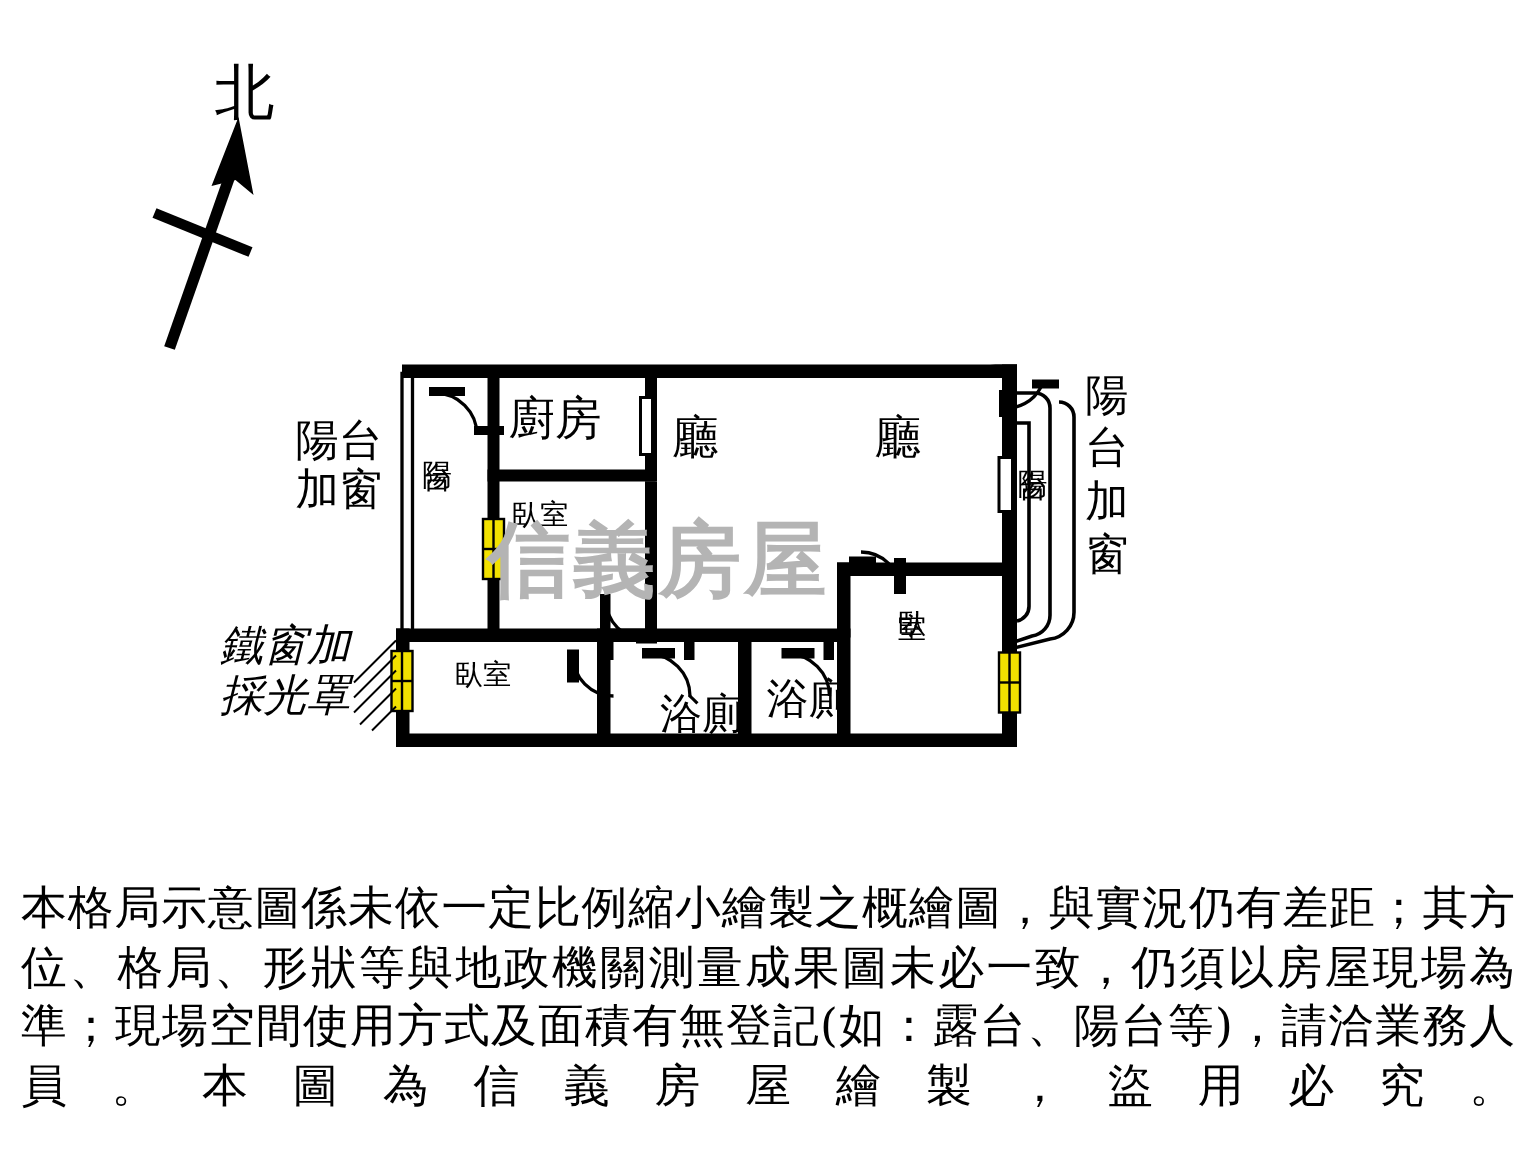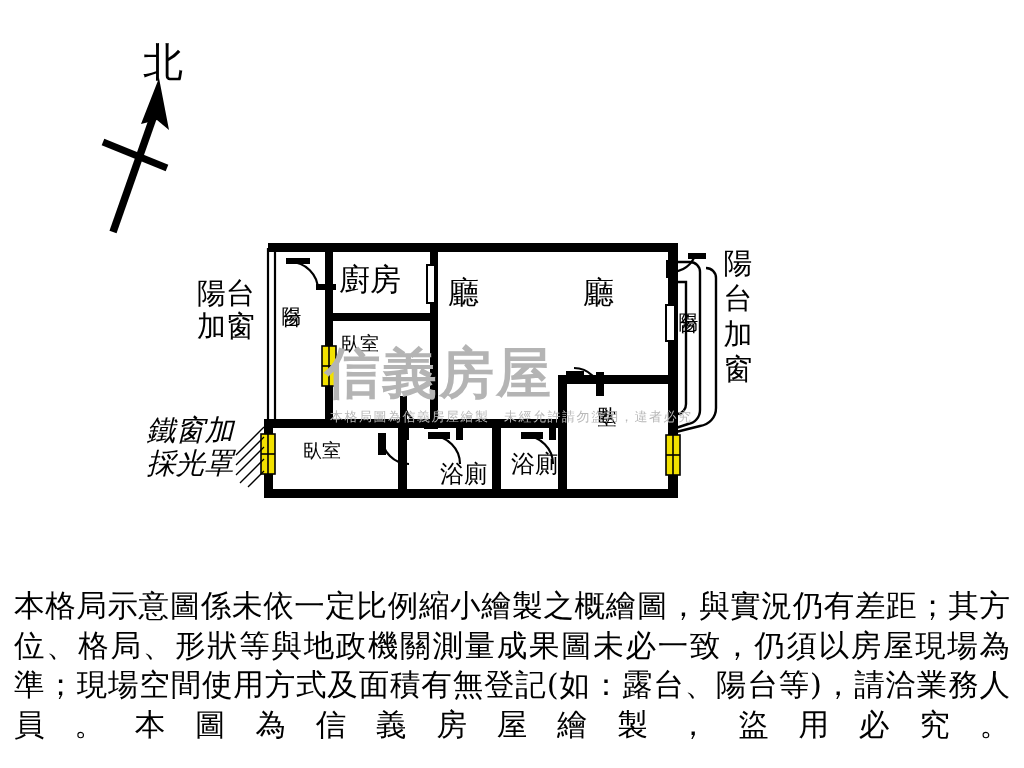--- a/index.html
+++ b/index.html
@@ -61,21 +61,21 @@
     line-height: 1.02;
   }
   .tx.vert {
     white-space: normal;
     writing-mode: vertical-rl;
     text-orientation: upright;
     line-height: 1.0;
   }
   .room-lg { font-size: 31px; }
   .room-md { font-size: 19px; }
-  .room-sm { font-size: 24px; }
+  .room-sm { font-size: 28px; }
   .bal-sm  { font-size: 20px; }
   .ann     { font-size: 29px; text-align: center; line-height: 1.15; white-space: pre-line; }
 
   
   .wm-big {
     position: absolute;
     left: 325px;
     top: 337px;
     width: 390px;
     font-size: 55px;
@@ -273,17 +273,16 @@
   <div class="tx ann" style="left:180px; top:277px; width:92px;">陽台
 加窗</div>
 
   <div class="tx ann" style="left:135px; top:414px; width:110px;font-style:italic;">鐵窗加
 採光罩</div>
 
   <div class="tx ann" style="left:716px; top:246px; width:44px; line-height:1.22;">陽台
 加窗</div>
 
   <div class="wm-big">信義房屋</div>
-  <div class="wm-small">本格局圖為信義房屋繪製　未經允許請勿盜用，違者必究</div>
 
   <div id="disclaimer">本格局示意圖係未依一定比例縮小繪製之概繪圖，與實況仍有差距；其方位、格局、形狀等與地政機關測量成果圖未必一致，仍須以房屋現場為準；現場空間使用方式及面積有無登記(如：露台、陽台等)，請洽業務人員。本圖為信義房屋繪製，盜用必究。</div>
 
 </div>
 
 </body></html>

